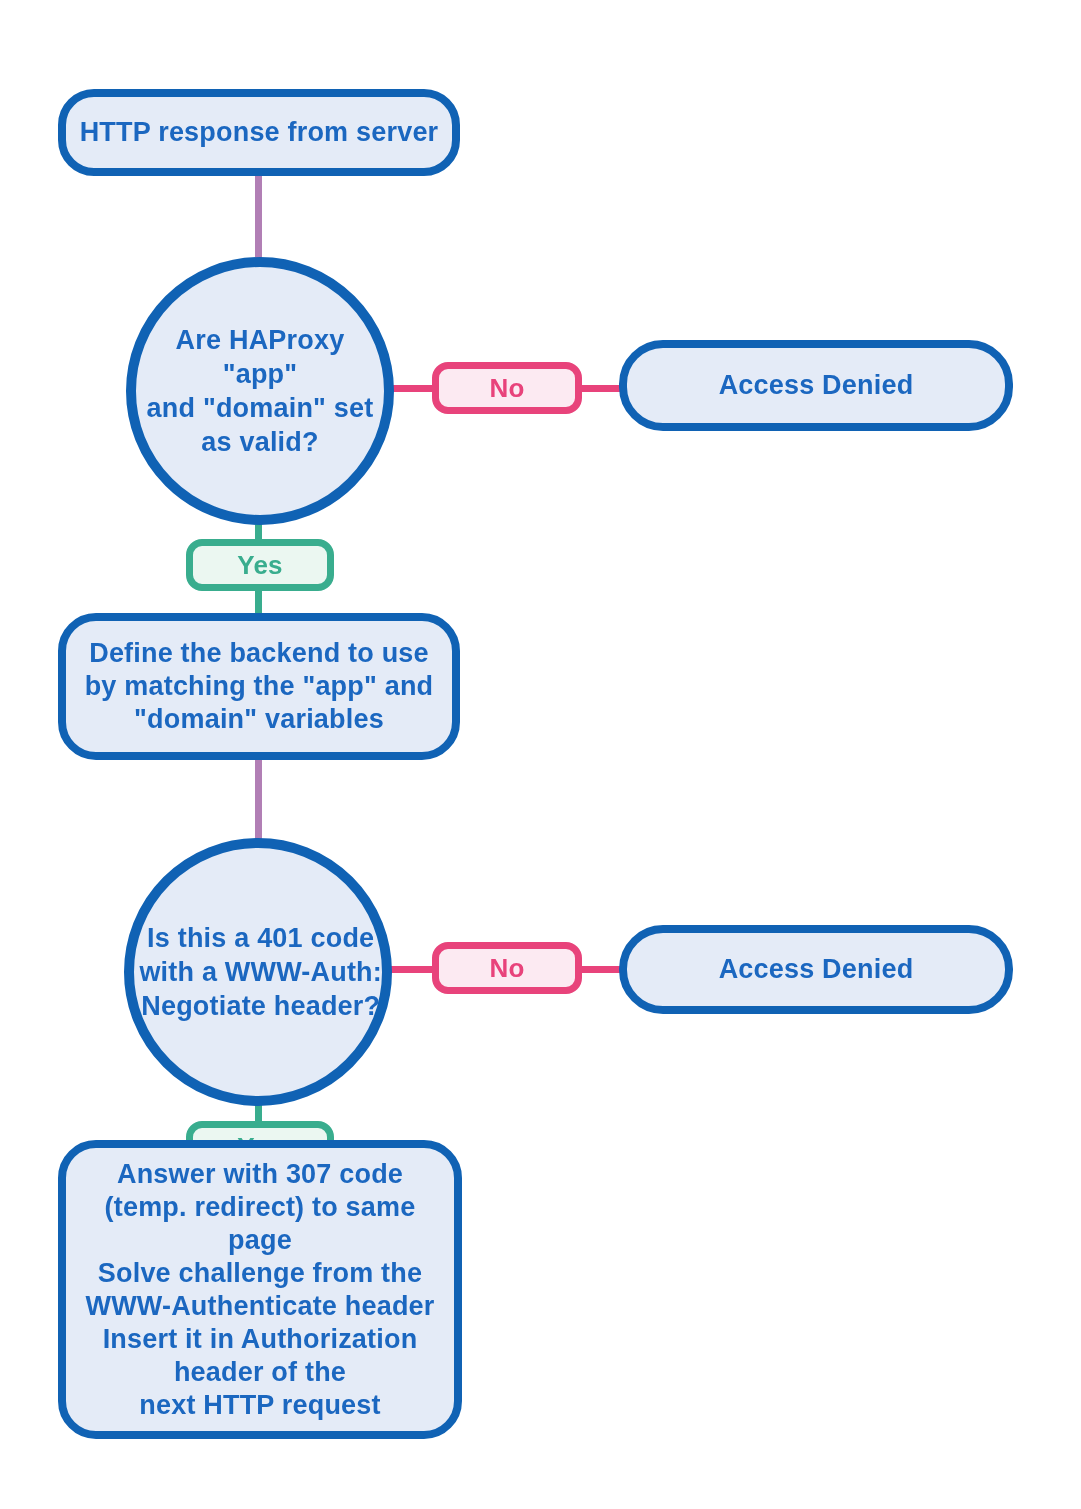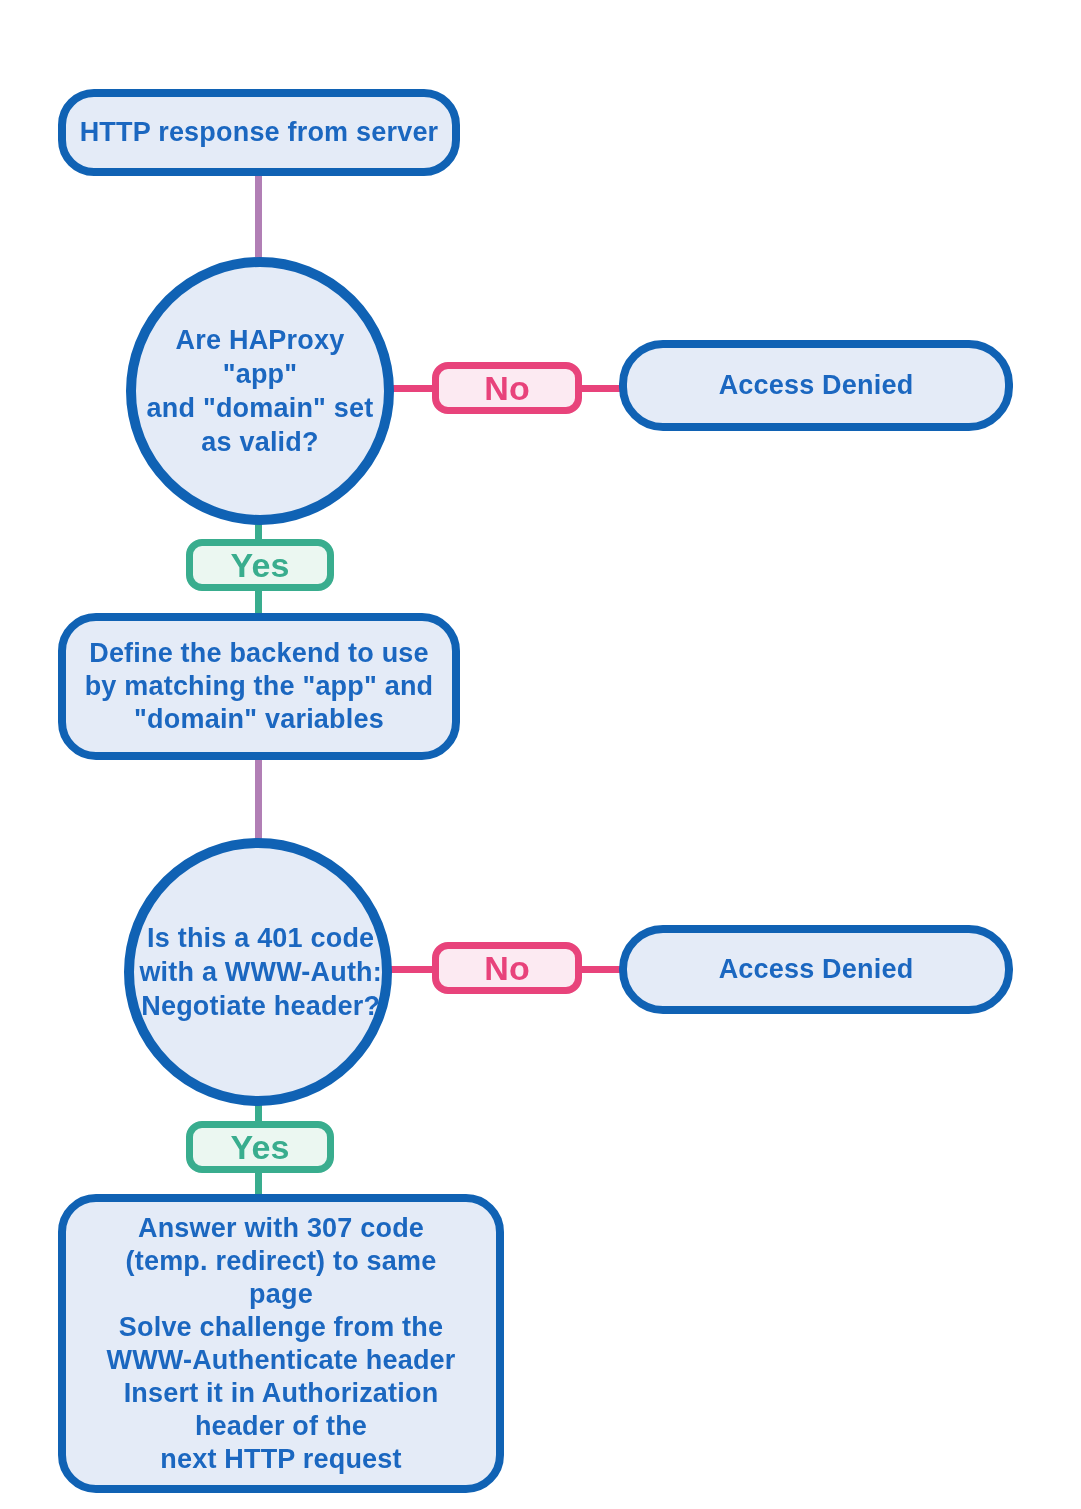--- a/index.html
+++ b/index.html
@@ -50,21 +50,21 @@
   .circle {
     background: var(--blue-fill);
     border: 10px solid var(--blue-border);
     border-radius: 50%;
     color: var(--blue-text);
     font-size: 27px;
     line-height: 34px;
   }
   .pill {
     border-radius: 16px;
-    font-size: 34px;
+    font-size: 26px;
     text-align: right;
   }
   .pill-no {
     background: var(--pink-fill);
     border: 7px solid var(--pink-border);
     color: var(--pink-text);
   }
   .pill-yes {
     background: var(--green-fill);
     border: 7px solid var(--green-border);
@@ -131,21 +131,21 @@
   </div>
 
   <div class="node proc" style="left:619px; top:889px; width:394px; height:89px; border-radius:44px;">
     <span class="label">Access Denied</span>
   </div>
 
   <div class="node pill pill-yes" style="left:186px; top:1085px; width:148px; height:52px;">
     <span class="label">Yes</span>
   </div>
 
-  <div class="node proc" style="left:58px; top:1158px; width:446px; height:299px; border-radius:38px;">
+  <div class="node proc" style="left:58px; top:1104px; width:404px; height:299px; border-radius:38px;">
     <span class="label">Answer with 307 code
 (temp. redirect) to same
 page
 Solve challenge from the
 WWW-Authenticate header
 Insert it in Authorization
 header of the
 next HTTP request</span>
   </div>
 

